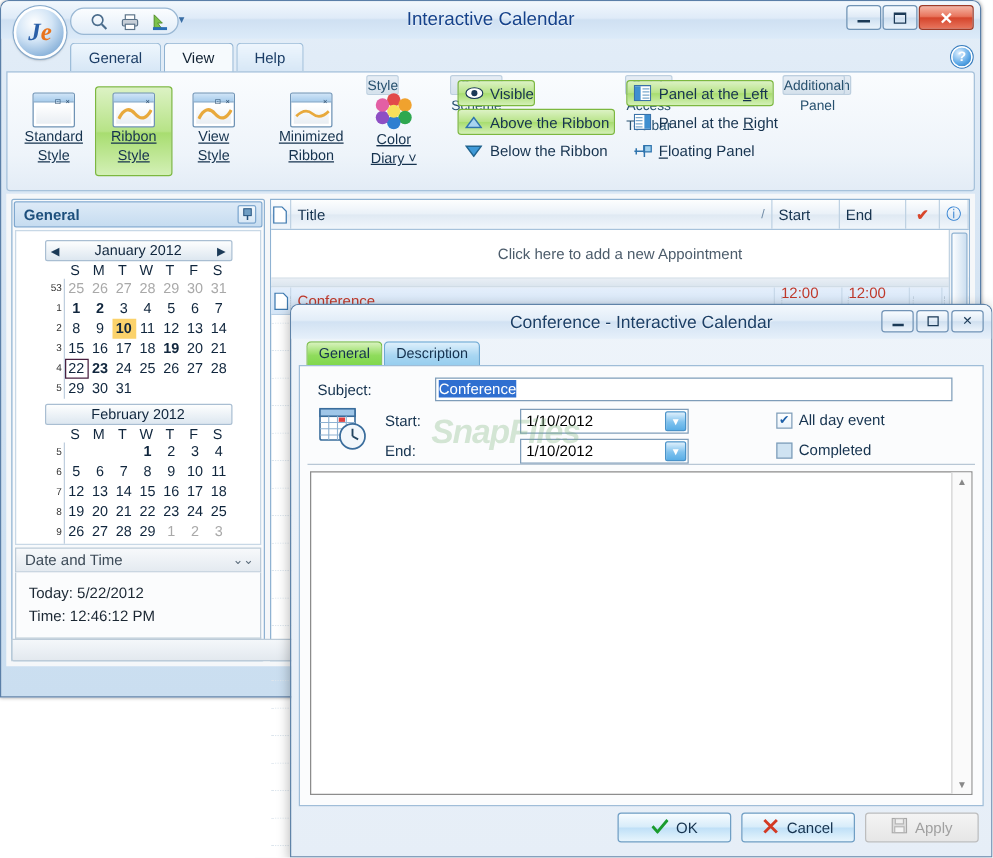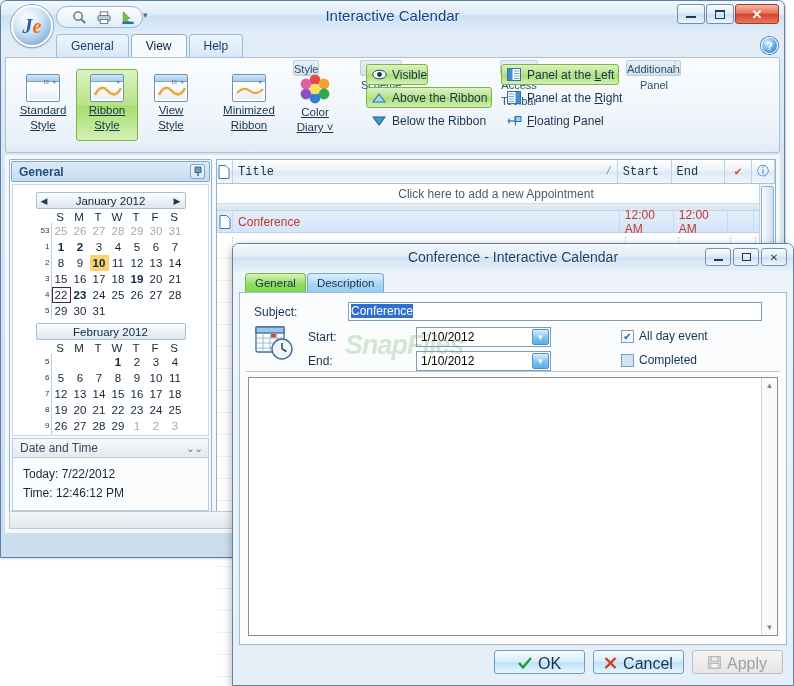--- a/index.html
+++ b/index.html
@@ -214,26 +214,26 @@
   
   .listarea {
     position:absolute; left:211px; top:4px; right:4px; bottom:4px;
     background:#fff; border:1px solid #8fb2d2;
   }
   .lheader { display:flex; height:24px;
     background: linear-gradient(to bottom,#fdfefe,#eaf1f8 48%,#dfe9f3 52%,#f1f6fb);
     border-bottom:1px solid #a7c2db; }
   .lh {
     display:flex; align-items:center; padding:0 5px; font-size:12px; color:#16334f;
-    border-right:1px solid #bfd2e3; cursor:pointer; position:relative;font-family:Liberation Mono, monospace;
+    border-right:1px solid #bfd2e3; cursor:pointer; position:relative;
   }
   .lh.ind { width:21px; justify-content:center; padding:0; }
   .lh .sortg { position:absolute; right:5px; font-size:10px; color:#6f8aa5; }
   .addrow {
-    height:20px; display:flex; align-items:center; justify-content:center;
+    height:39px; display:flex; align-items:center; justify-content:center;
     font-size:12px; color:#4c5c6b; background:#fff; border-bottom:1px solid #cfdbe6; cursor:pointer;
   }
   .grouphdr { height:7px; background: linear-gradient(to bottom,#e8eef5,#dbe5ee); border-bottom:1px solid #c3d2e0; }
   .datarow {
     display:flex; height:22px; align-items:center;
     background: linear-gradient(to bottom,#e3eefb,#d4e5f7);
     border-bottom:1px solid #b9d0e6; color:#c0392b; font-size:12px;
   }
   .datarow .c { padding: 0 5px; border-right:1px solid #c8d9ea; height:22px; display:flex; align-items:center; }
   .emptygrid { position:absolute; left:0; right:0; top:77px; bottom:0; }
@@ -326,22 +326,22 @@
   .memo .msb {
     position:absolute; right:0; top:0; bottom:0; width:16px; background:#fafafa;
     border-left:1px solid #d2d2d2; display:flex; flex-direction:column; justify-content:space-between;
     align-items:center; padding:3px 0; color:#888; font-size:8px;
   }
   .dlg-footer { position:absolute; left:0; right:0; bottom:0; height:40px; }
   .dbtns { position:absolute; right:10px; top:5px; display:flex; gap:8px; }
   .dbtn {
     width:91px; height:24px; border:1px solid #6f9ec4; border-radius:3px;
     background: linear-gradient(to bottom,#f7fcff,#d7ecfa 48%,#bfe0f7 52%,#e7f5fd);
-    display:flex; align-items:flex-end; justify-content:center; gap:6px;
-    font-size:16px; color:#16334f; cursor:pointer;
+    display:flex; align-items:center; justify-content:center; gap:6px;
+    font-size:12px; color:#16334f; cursor:pointer;
   }
   .dbtn.disabled {
     background: linear-gradient(to bottom,#f4f4f4,#e6e6e6);
     border-color:#bdbdbd; color:#a0a0a0; cursor:default;
   }
   .watermark {
     position:absolute; left:345px; top:330px; font-size:27px; font-weight:bold; font-style:italic;
     color:rgba(120,175,120,.30); letter-spacing:-1px; pointer-events:none; z-index:30;
     font-family:"Liberation Sans", sans-serif;
   }
@@ -740,21 +740,21 @@
               </div>
           </div>
         </div>
 
         <div class="dt-section">
           <div class="dt-head">
             <span class="ttl">Date and Time</span>
             <span class="chev">⌄⌄</span>
           </div>
           <div class="dt-body">
-            <div>Today: 7/22/2012</div>
+            <div>Today: 5/22/2012</div>
             <div>Time: 12:46:12 PM</div>
           </div>
         </div>
       </div>
 
       <div class="listarea">
         <div class="lheader">
           <div class="lh ind">
             <svg width="12" height="14" viewBox="0 0 12 14">
                 <path d="M1 0.5 H7.5 L11 4 V13.5 H1 Z" fill="#fff" stroke="#3f7ab0" stroke-width="1"></path>

